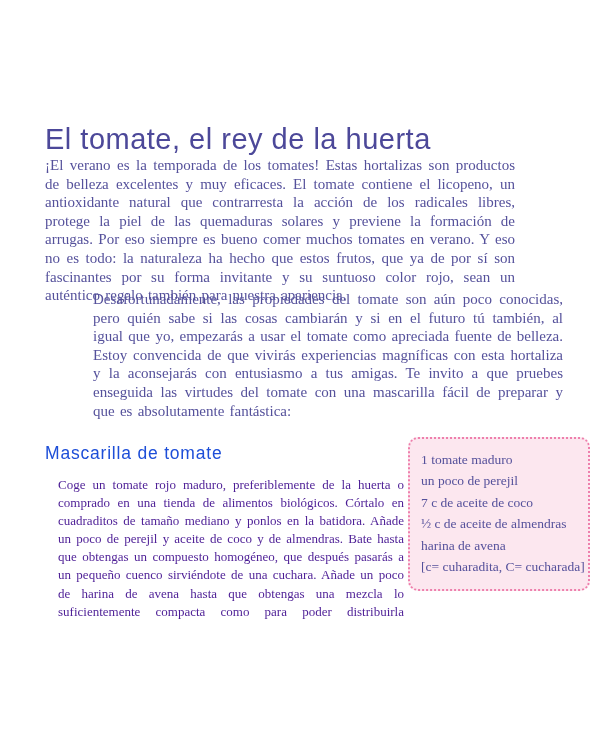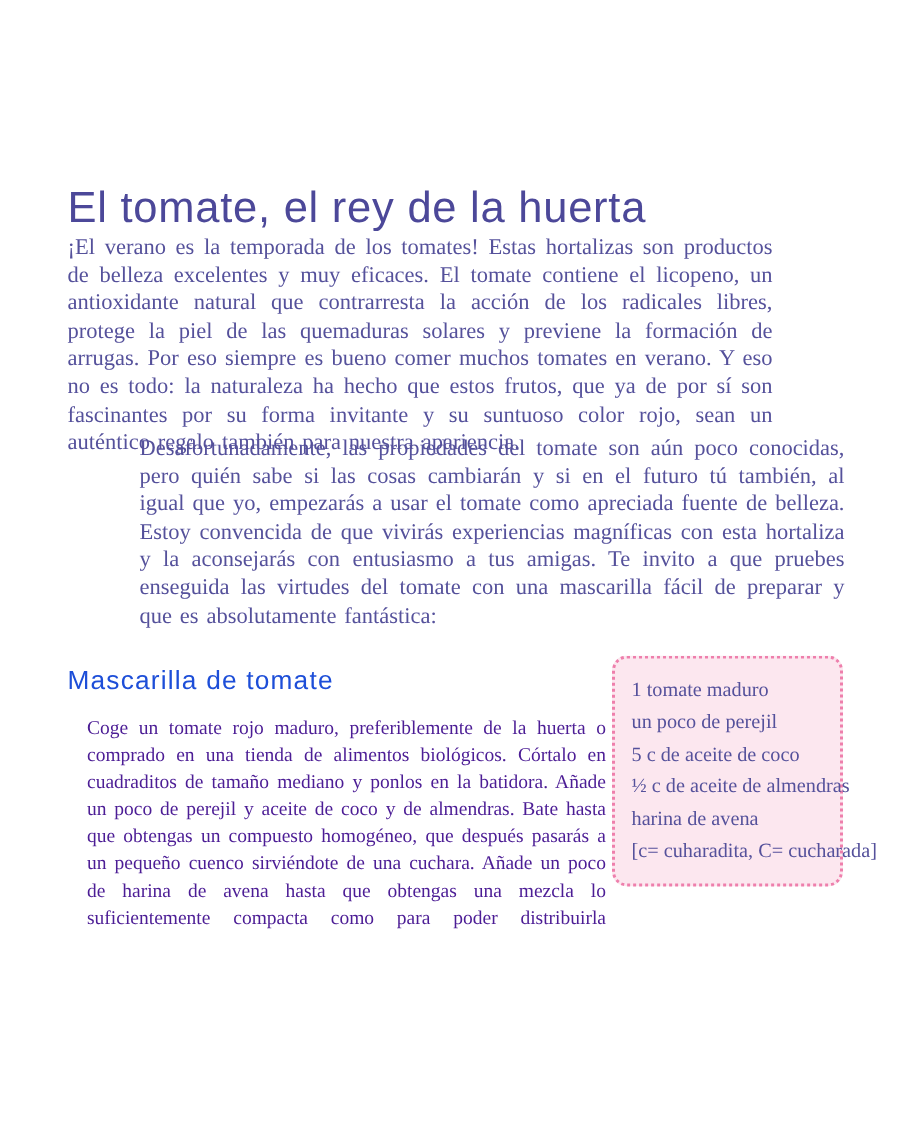--- a/index.html
+++ b/index.html
@@ -64,21 +64,21 @@
   }
   .ingredient-box {
     position: absolute;
     left: 408px;
     top: 437px;
     width: 139px;
     box-sizing: content-box;
     background: #fce7ef;
     border: 2px dotted #ee7fac;
     border-radius: 10px;
-    padding: 10px 0 12px 11px;
+    padding: 10px 28px 12px 11px;
   }
   .ingredient-line {
     font-size: 13.5px;
     line-height: 21.4px;
     color: #55519b;
     white-space: nowrap;
   }
   .footer-rule {
     position: absolute;
     left: 0;
@@ -117,21 +117,21 @@
 
   <p class="body-para para-2">Desafortunadamente, las propiedades del tomate son aún poco conocidas, pero quién sabe si las cosas cambiarán y si en el futuro tú también, al igual que yo, empezarás a usar el tomate como apreciada fuente de belleza. Estoy convencida de que vivirás experiencias magníficas con esta hortaliza y la aconsejarás con entusiasmo a tus amigas. Te invito a que pruebes enseguida las virtudes del tomate con una mascarilla fácil de preparar y que es absolutamente fantástica:</p>
 
   <h2 class="section-heading">Mascarilla de tomate</h2>
 
   <p class="section-body">Coge un tomate rojo maduro, preferiblemente de la huerta o comprado en una tienda de alimentos biológicos. Córtalo en cuadraditos de tamaño mediano y ponlos en la batidora. Añade un poco de perejil y aceite de coco y de almendras. Bate hasta que obtengas un compuesto homogéneo, que después pasarás a un pequeño cuenco sirviéndote de una cuchara. Añade un poco de harina de avena hasta que obtengas una mezcla lo suficientemente compacta como para poder distribuirla fácilmente con un pincel.</p>
 
   <div class="ingredient-box">
     <div class="ingredient-line">1 tomate maduro</div>
     <div class="ingredient-line">un poco de perejil</div>
-    <div class="ingredient-line">5 c de aceite de coco</div>
+    <div class="ingredient-line">7 c de aceite de coco</div>
     <div class="ingredient-line">½ c de aceite de almendras</div>
     <div class="ingredient-line">harina de avena</div>
     <div class="ingredient-line">[c= cuharadita, C= cucharada]</div>
   </div>
 
   <div class="footer-rule"></div>
 
 
   <div class="footer-page-number">43</div>
 

